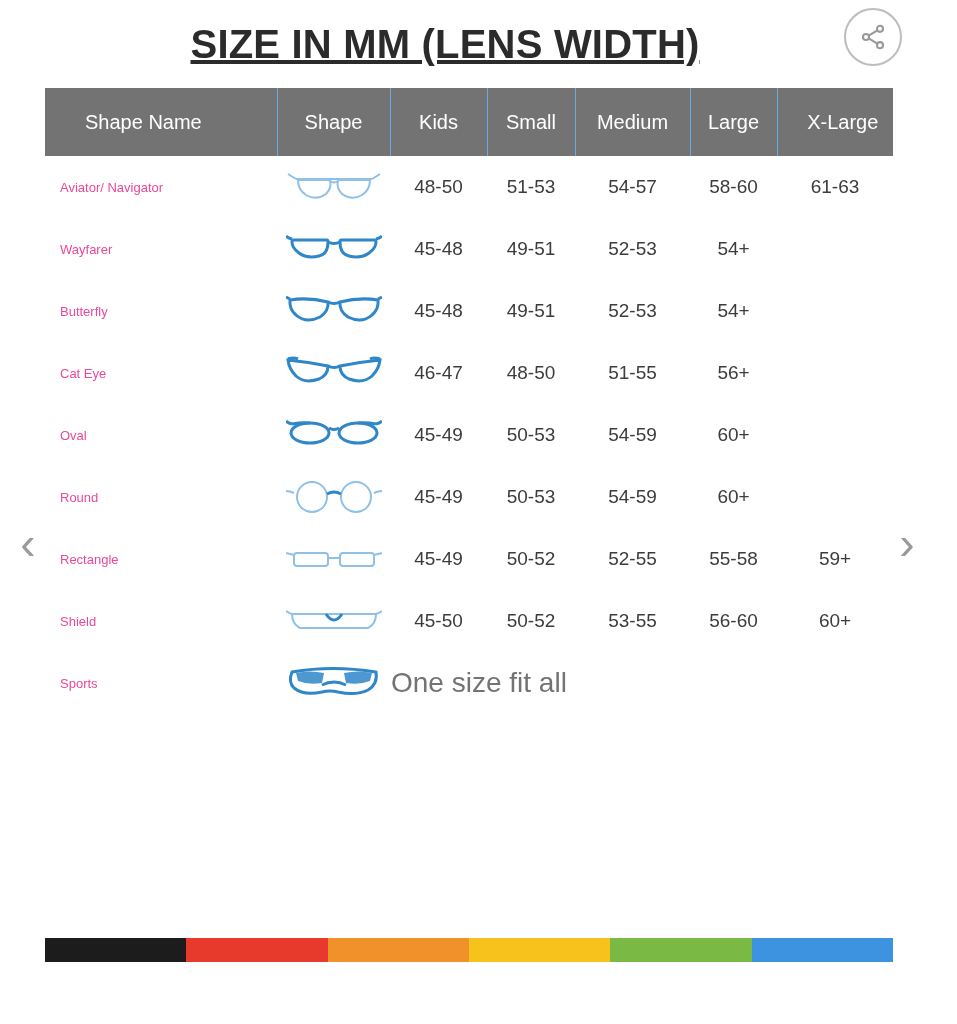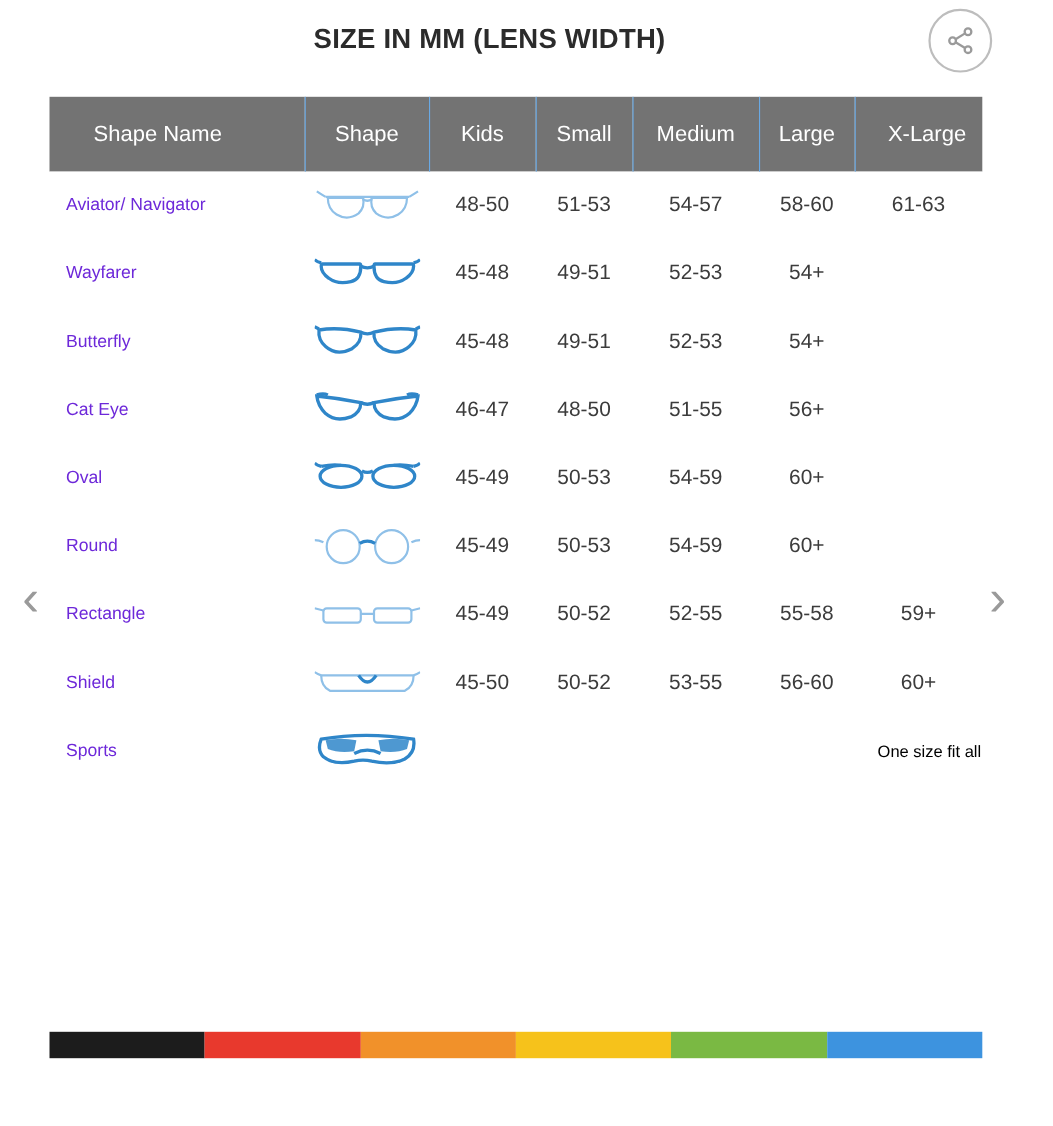--- a/index.html
+++ b/index.html
@@ -19,24 +19,25 @@
     background: #ffffff;
   }
 
   
   .title {
     position: absolute;
     top: 22px;
     left: 0;
     width: 890px;
     text-align: center;
-    font-size: 25px;
+    font-size: 40px;
     font-weight: bold;
     color: #2b2b2b;
     letter-spacing: 0.2px;
+    text-decoration: underline;
   }
 
   
   .share-btn {
     position: absolute;
     top: 8px;
     right: 55px;
     width: 58px;
     height: 58px;
     border-radius: 50%;
@@ -92,34 +93,34 @@
     height: 62px;
     font-size: 19px;
     color: #3c3c3c;
     vertical-align: middle;
     text-align: center;
     background: #ffffff;
   }
   tbody td.col-name {
     text-align: left;
     padding-left: 15px;
-    font-size: 16px;
-    color: #6d28d9;
+    font-size: 13px;
+    color: #ec4899;
   }
   tbody td.col-shape { padding: 0; }
   .shape-cell {
     display: flex;
     align-items: center;
     justify-content: center;
     height: 62px;
   }
   td.one-size {
-    text-align: right;
-    font-size: 15px;
-    color: #000000;
+    text-align: left;
+    font-size: 28px;
+    color: #737373;
   }
 
   
   .w-name   { width: 232px; }
   .w-shape  { width: 113px; }
   .w-kids   { width: 97px; margin-left: 48px; }
   .w-small  { width: 88px; }
   .w-medium { width: 115px; }
   .w-large  { width: 87px; }
   .w-xlarge { width: 116px; padding-left: 16px; }

